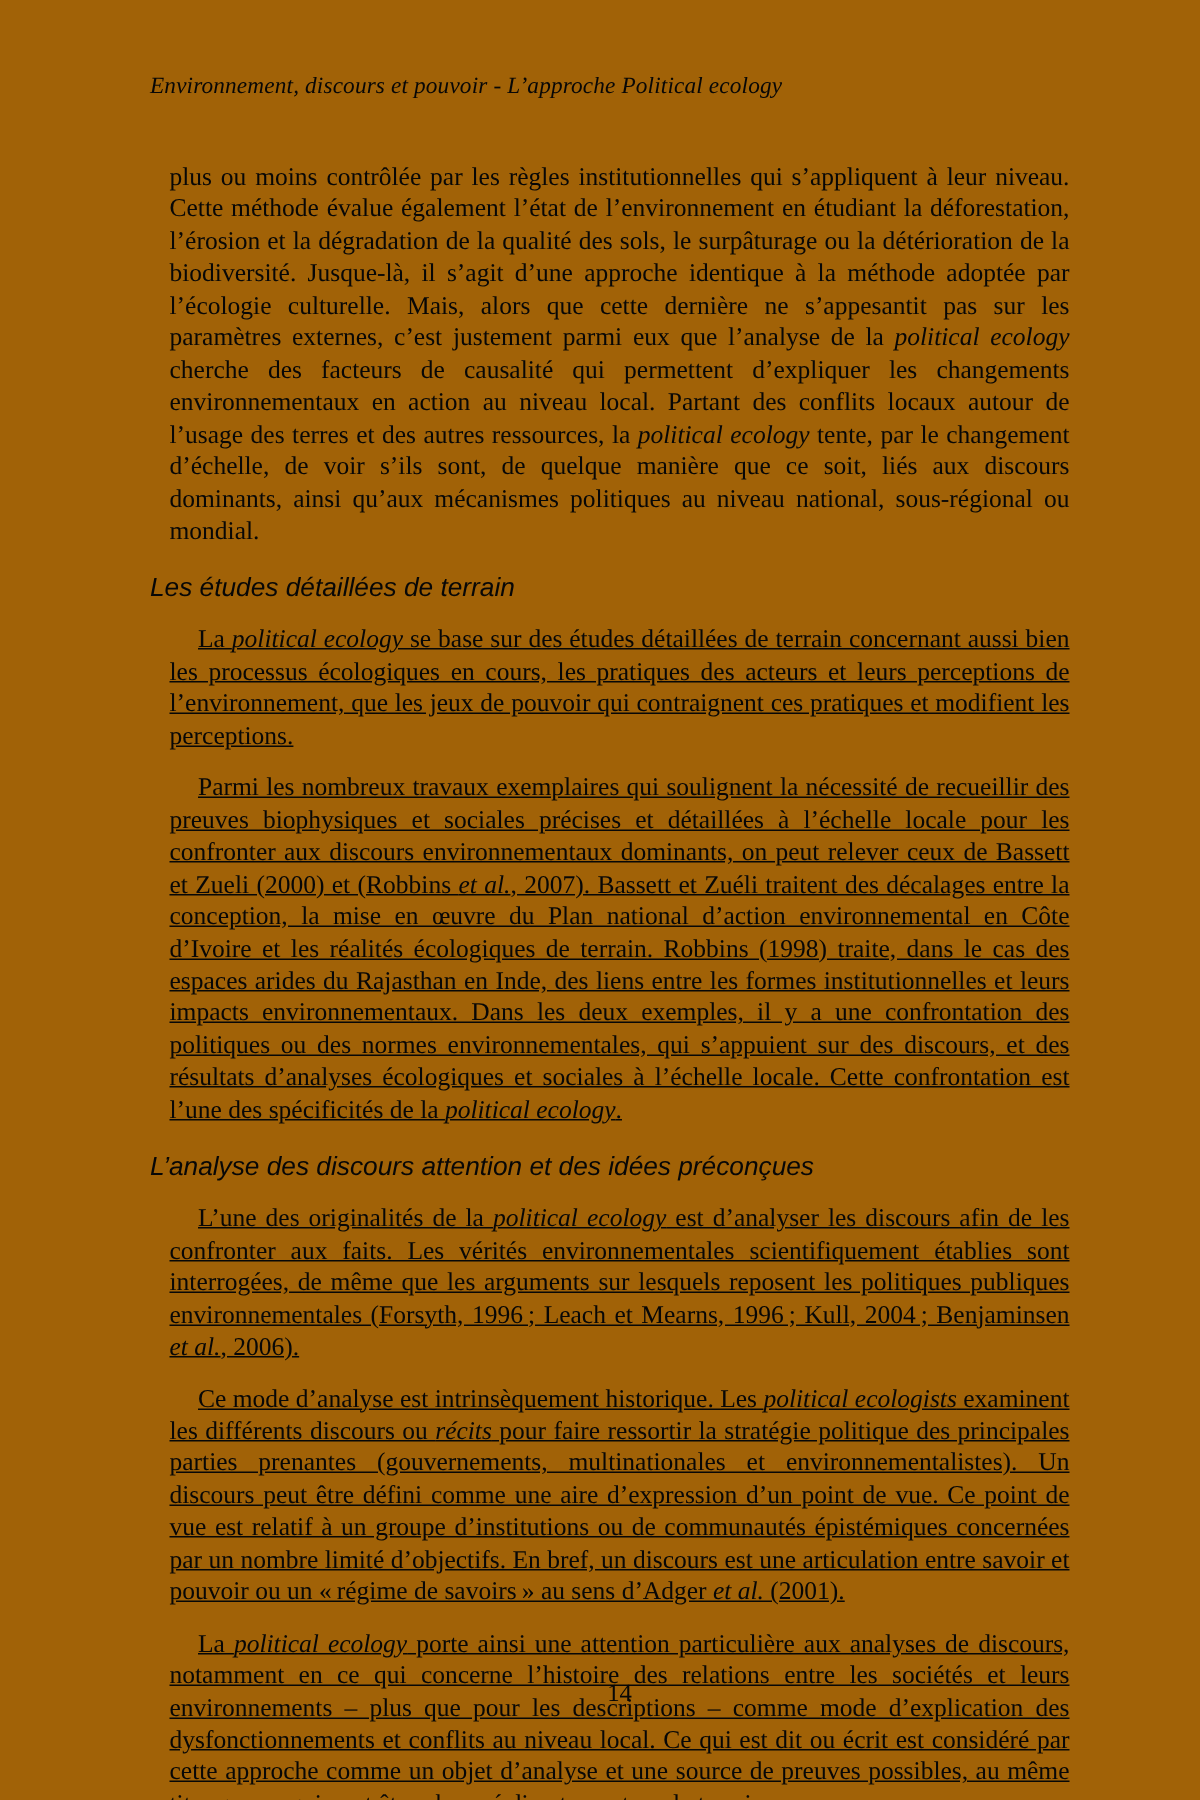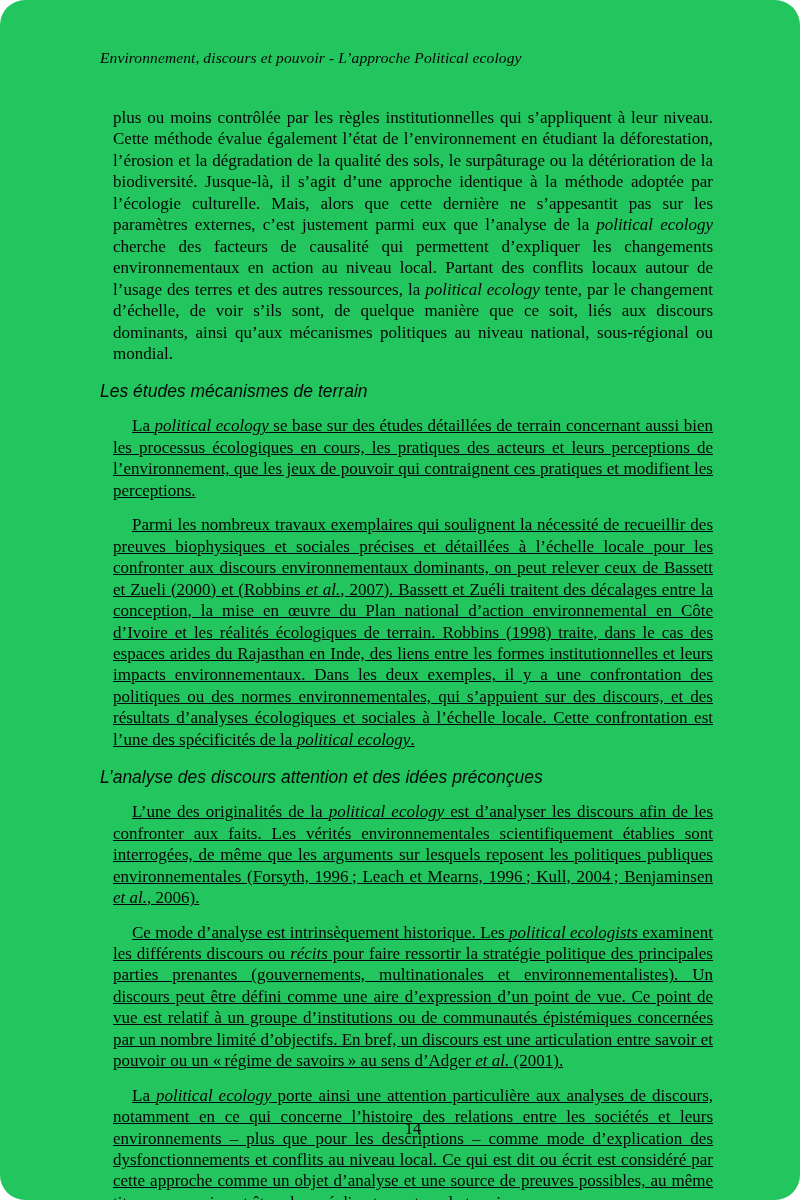--- a/index.html
+++ b/index.html
@@ -5,23 +5,22 @@
   html, body { margin: 0; padding: 0; }
   body {
     width: 800px; height: 1200px;
     background: #ffffff;
     font-family: "Liberation Serif", serif;
     color: #070707;
   }
   .page {
     position: relative;
     width: 800px; height: 1200px;
-    background: #22c55e;
+    background: #a16207;
     overflow: hidden;
-    border-radius: 25px;
   }
   .running-header {
     position: absolute;
     left: 100px; top: 49px;
     font-size: 15.5px;
     font-style: italic;
     white-space: nowrap;
     letter-spacing: 0.1px;
   }
   .content {
@@ -56,21 +55,21 @@
   }
 </style>
 </head>
 <body>
 
 <div class="page">
   <div class="running-header">Environnement, discours et pouvoir - L’approche Political ecology</div>
 
   <div class="content">
       <p class="para">plus ou moins contrôlée par les règles institutionnelles qui s’appliquent à leur niveau. Cette méthode évalue également l’état de l’environnement en étudiant la déforestation, l’érosion et la dégradation de la qualité des sols, le surpâturage ou la détérioration de la biodiversité. Jusque-là, il s’agit d’une approche identique à la méthode adoptée par l’écologie culturelle. Mais, alors que cette dernière ne s’appesantit pas sur les paramètres externes, c’est justement parmi eux que l’analyse de la <i>political ecology</i> cherche des facteurs de causalité qui permettent d’expliquer les changements environnementaux en action au niveau local. Partant des conflits locaux autour de l’usage des terres et des autres ressources, la <i>political ecology</i> tente, par le changement d’échelle, de voir s’ils sont, de quelque manière que ce soit, liés aux discours dominants, ainsi qu’aux mécanismes politiques au niveau national, sous-régional ou mondial.</p>
-      <div class="section-heading">Les études mécanismes de terrain</div>
+      <div class="section-heading">Les études détaillées de terrain</div>
       <p class="para indent">La <i>political ecology</i> se base sur des études détaillées de terrain concernant aussi bien les processus écologiques en cours, les pratiques des acteurs et leurs perceptions de l’environnement, que les jeux de pouvoir qui contraignent ces pratiques et modifient les perceptions.</p>
       <p class="para indent">Parmi les nombreux travaux exemplaires qui soulignent la nécessité de recueillir des preuves biophysiques et sociales précises et détaillées à l’échelle locale pour les confronter aux discours environnementaux dominants, on peut relever ceux de Bassett et Zueli (2000) et (Robbins <i>et al.</i>, 2007). Bassett et Zuéli traitent des décalages entre la conception, la mise en œuvre du Plan national d’action environnemental en Côte d’Ivoire et les réalités écologiques de terrain. Robbins (1998) traite, dans le cas des espaces arides du Rajasthan en Inde, des liens entre les formes institutionnelles et leurs impacts environnementaux. Dans les deux exemples, il y a une confrontation des politiques ou des normes environnementales, qui s’appuient sur des discours, et des résultats d’analyses écologiques et sociales à l’échelle locale. Cette confrontation est l’une des spécificités de la <i>political ecology</i>.</p>
       <div class="section-heading">L’analyse des discours attention et des idées préconçues</div>
       <p class="para indent">L’une des originalités de la <i>political ecology</i> est d’analyser les discours afin de les confronter aux faits. Les vérités environnementales scientifiquement établies sont interrogées, de même que les arguments sur lesquels reposent les politiques publiques environnementales (Forsyth, 1996 ; Leach et Mearns, 1996 ; Kull, 2004 ; Benjaminsen <i>et al.</i>, 2006).</p>
       <p class="para indent">Ce mode d’analyse est intrinsèquement historique. Les <i>political ecologists</i> examinent les différents discours ou <i>récits</i> pour faire ressortir la stratégie politique des principales parties prenantes (gouvernements, multinationales et environnementalistes). Un discours peut être défini comme une aire d’expression d’un point de vue. Ce point de vue est relatif à un groupe d’institutions ou de communautés épistémiques concernées par un nombre limité d’objectifs. En bref, un discours est une articulation entre savoir et pouvoir ou un « régime de savoirs » au sens d’Adger <i>et al.</i> (2001).</p>
       <p class="para indent">La <i>political ecology</i> porte ainsi une attention particulière aux analyses de discours, notamment en ce qui concerne l’histoire des relations entre les sociétés et leurs environnements – plus que pour les descriptions – comme mode d’explication des dysfonctionnements et conflits au niveau local. Ce qui est dit ou écrit est considéré par cette approche comme un objet d’analyse et une source de preuves possibles, au même titre que ce qui peut être observé directement sur le terrain.</p>
     </div>
 
   <div class="page-number">14</div>
 </div>

